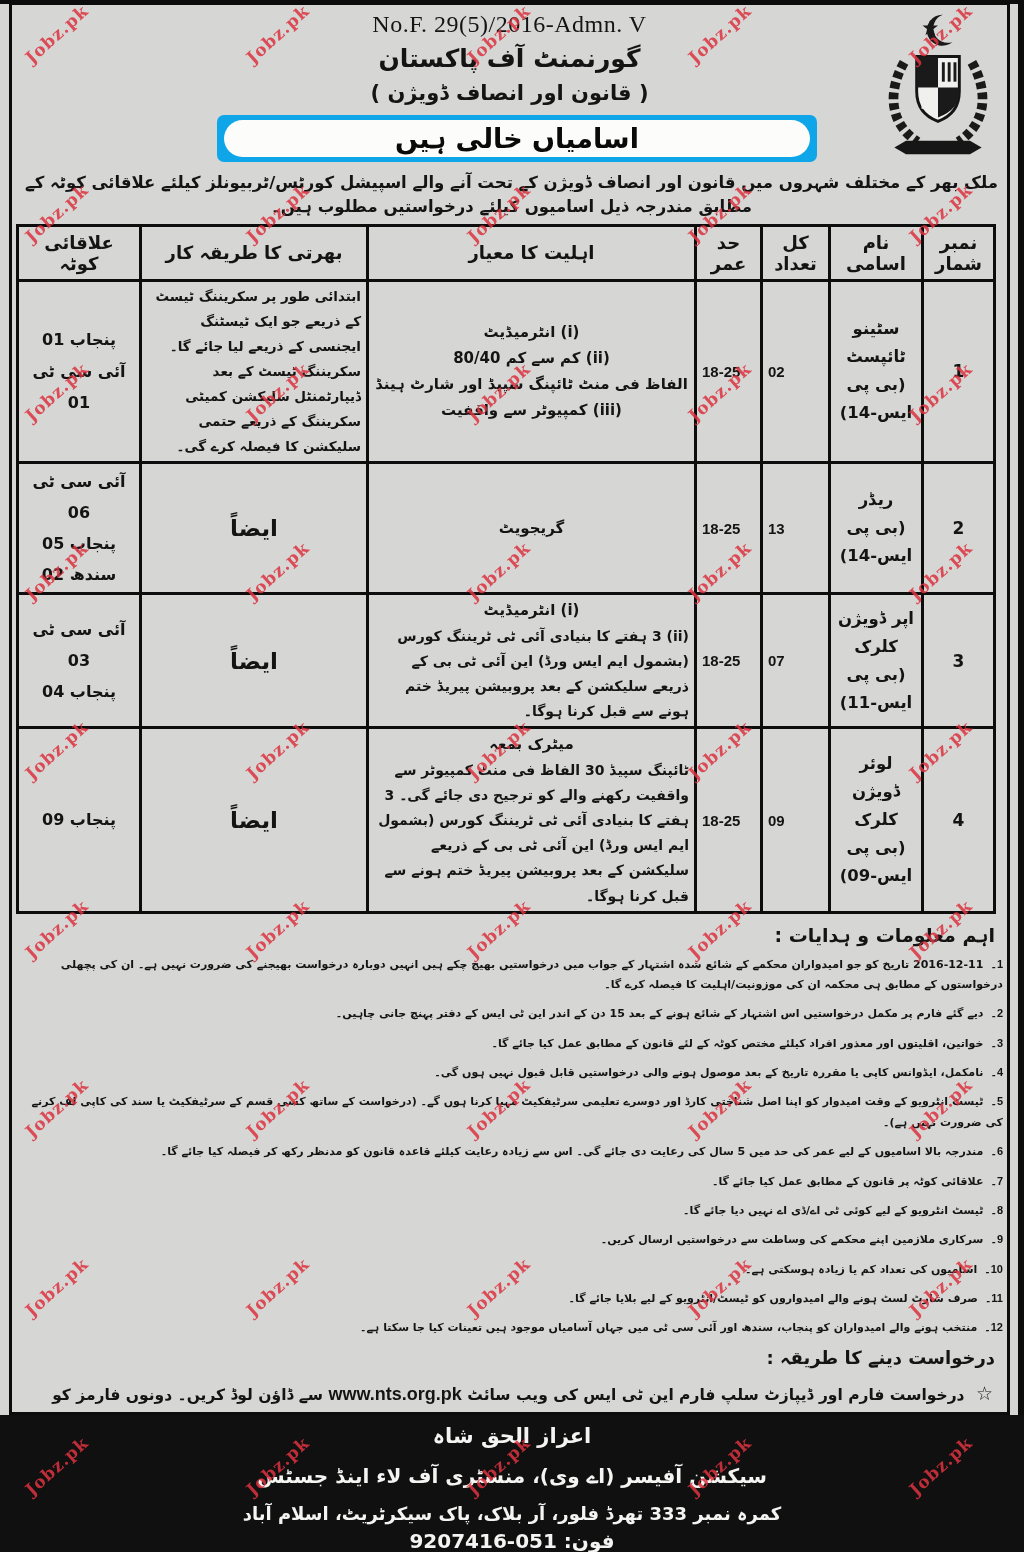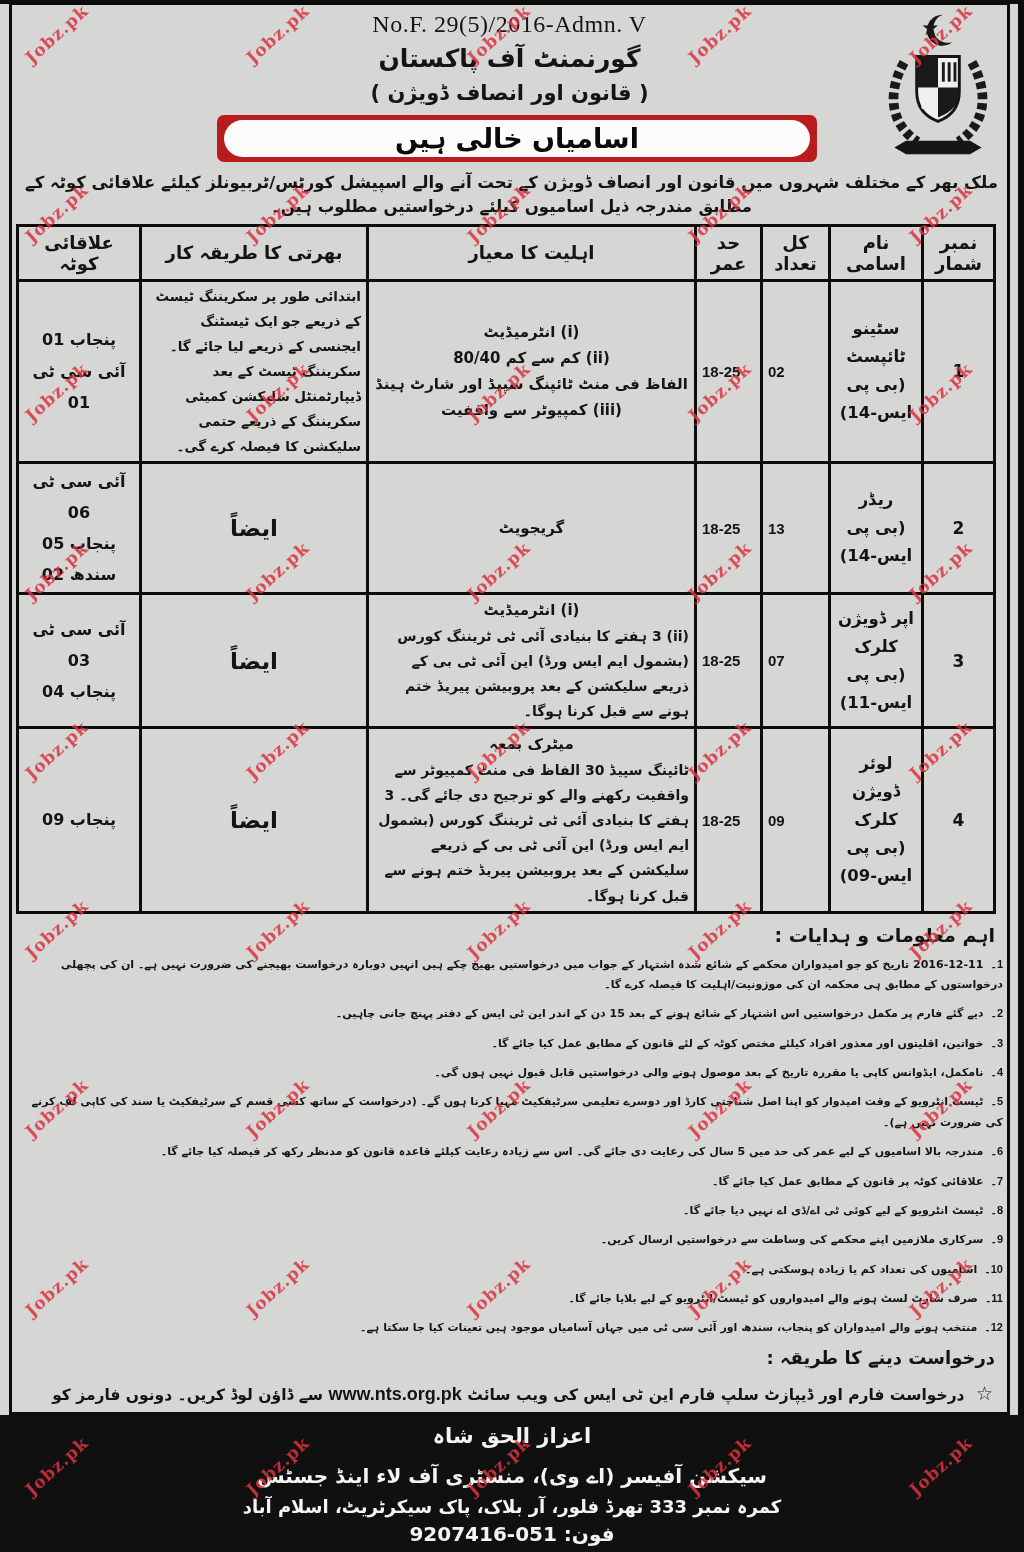--- a/index.html
+++ b/index.html
@@ -16,21 +16,21 @@
     border:3px solid #0c0c0c; box-sizing:border-box;
   }
   .emblem{position:absolute; top:6px; right:6px; width:126px; height:152px;}
 
   .refno{ text-align:center; font-size:24px; margin-top:6px;
     font-family:"Liberation Serif","DejaVu Serif",serif; letter-spacing:.5px;}
   .govt{ text-align:center; font-size:25px; font-weight:bold; margin-top:6px; direction:rtl;}
   .division{ text-align:center; font-size:21px; font-weight:bold; margin-top:8px; direction:rtl;}
 
   .banner-bar{
-    width:600px; height:47px; background:#b91c1c; border-radius:7px;
+    width:600px; height:47px; background:#0ea5e9; border-radius:7px;
     margin:10px 0 0 205px; display:flex; align-items:center; justify-content:center;
   }
   .banner-pill{
     width:586px; height:37px; background:#fcfcfa; border-radius:20px;
     display:flex; align-items:center; justify-content:center;
   }
   .banner-text{ font-size:27px; font-weight:bold; direction:rtl; color:#0a0a0a;}
 
   .intro{ direction:rtl; text-align:center; font-weight:bold;
     font-size:16.5px; line-height:1.45; margin:9px 6px 5px 10px;}
@@ -60,21 +60,21 @@
     line-height:1.9; margin:7px 14px 6px 12px;}
   .method-item .star{ font-size:19px; margin-left:6px;}
   .url{ font-family:"Liberation Sans",sans-serif; font-weight:bold; font-size:18px;}
 
   .footer{
     position:absolute; left:0; top:1415px; width:1024px; height:137px;
     background:#101010; color:#f4f4f2; text-align:center; direction:rtl;
   }
   .footer .f0{ font-size:21px; font-weight:bold; padding-top:9px;}
   .footer .f1{ font-size:20px; font-weight:bold; margin-top:16px;}
-  .footer .f2{ font-size:18px; font-weight:bold; margin-top:8px;}
+  .footer .f2{ font-size:18px; font-weight:bold; margin-top:15px;}
   .footer .f3{ font-size:20px; font-weight:bold; margin-top:5px;}
 
   .wm-layer{ position:absolute; left:0; top:0; width:1024px; height:1552px;
     pointer-events:none; z-index:60;}
   .wm{ position:absolute; font-family:"DejaVu Serif",serif; font-weight:bold;
     font-size:17px; letter-spacing:1px; transform:rotate(-42deg); opacity:.85;}
 </style>
 </head>
 <body>
 

